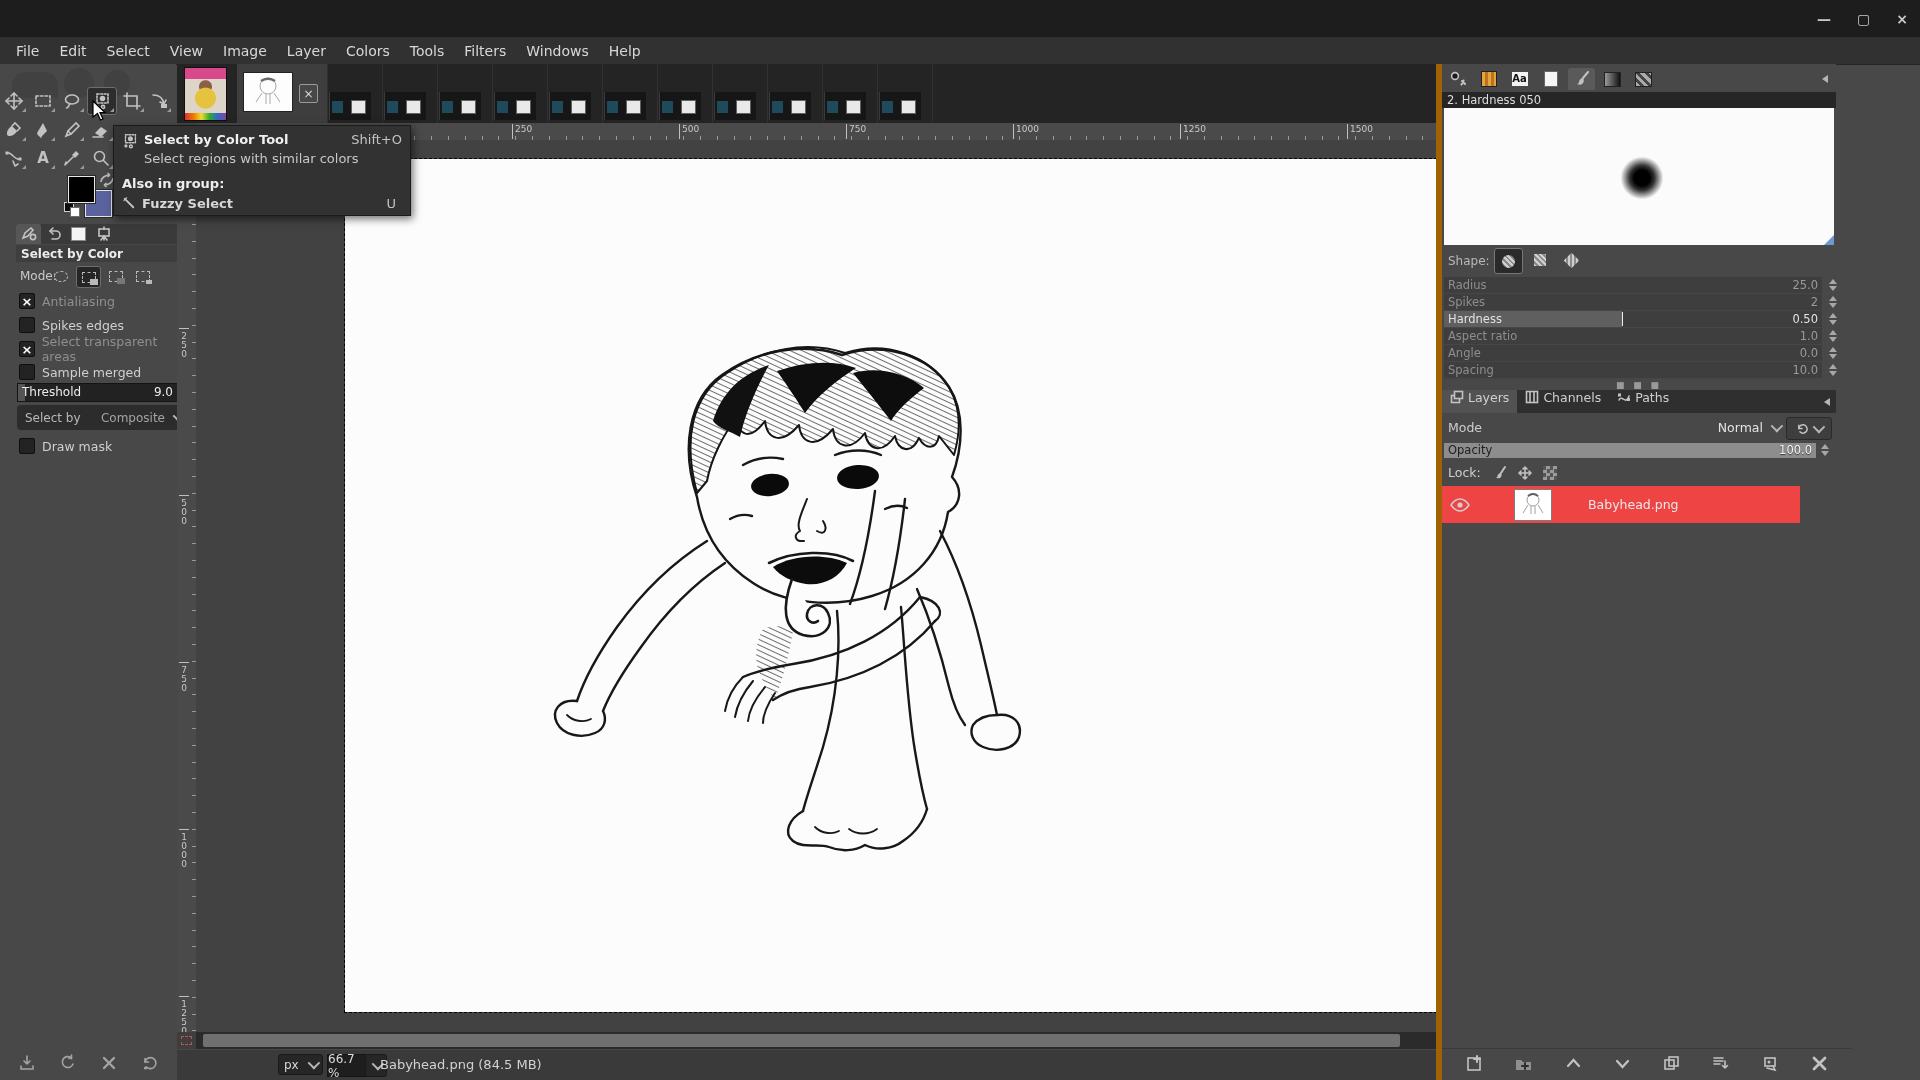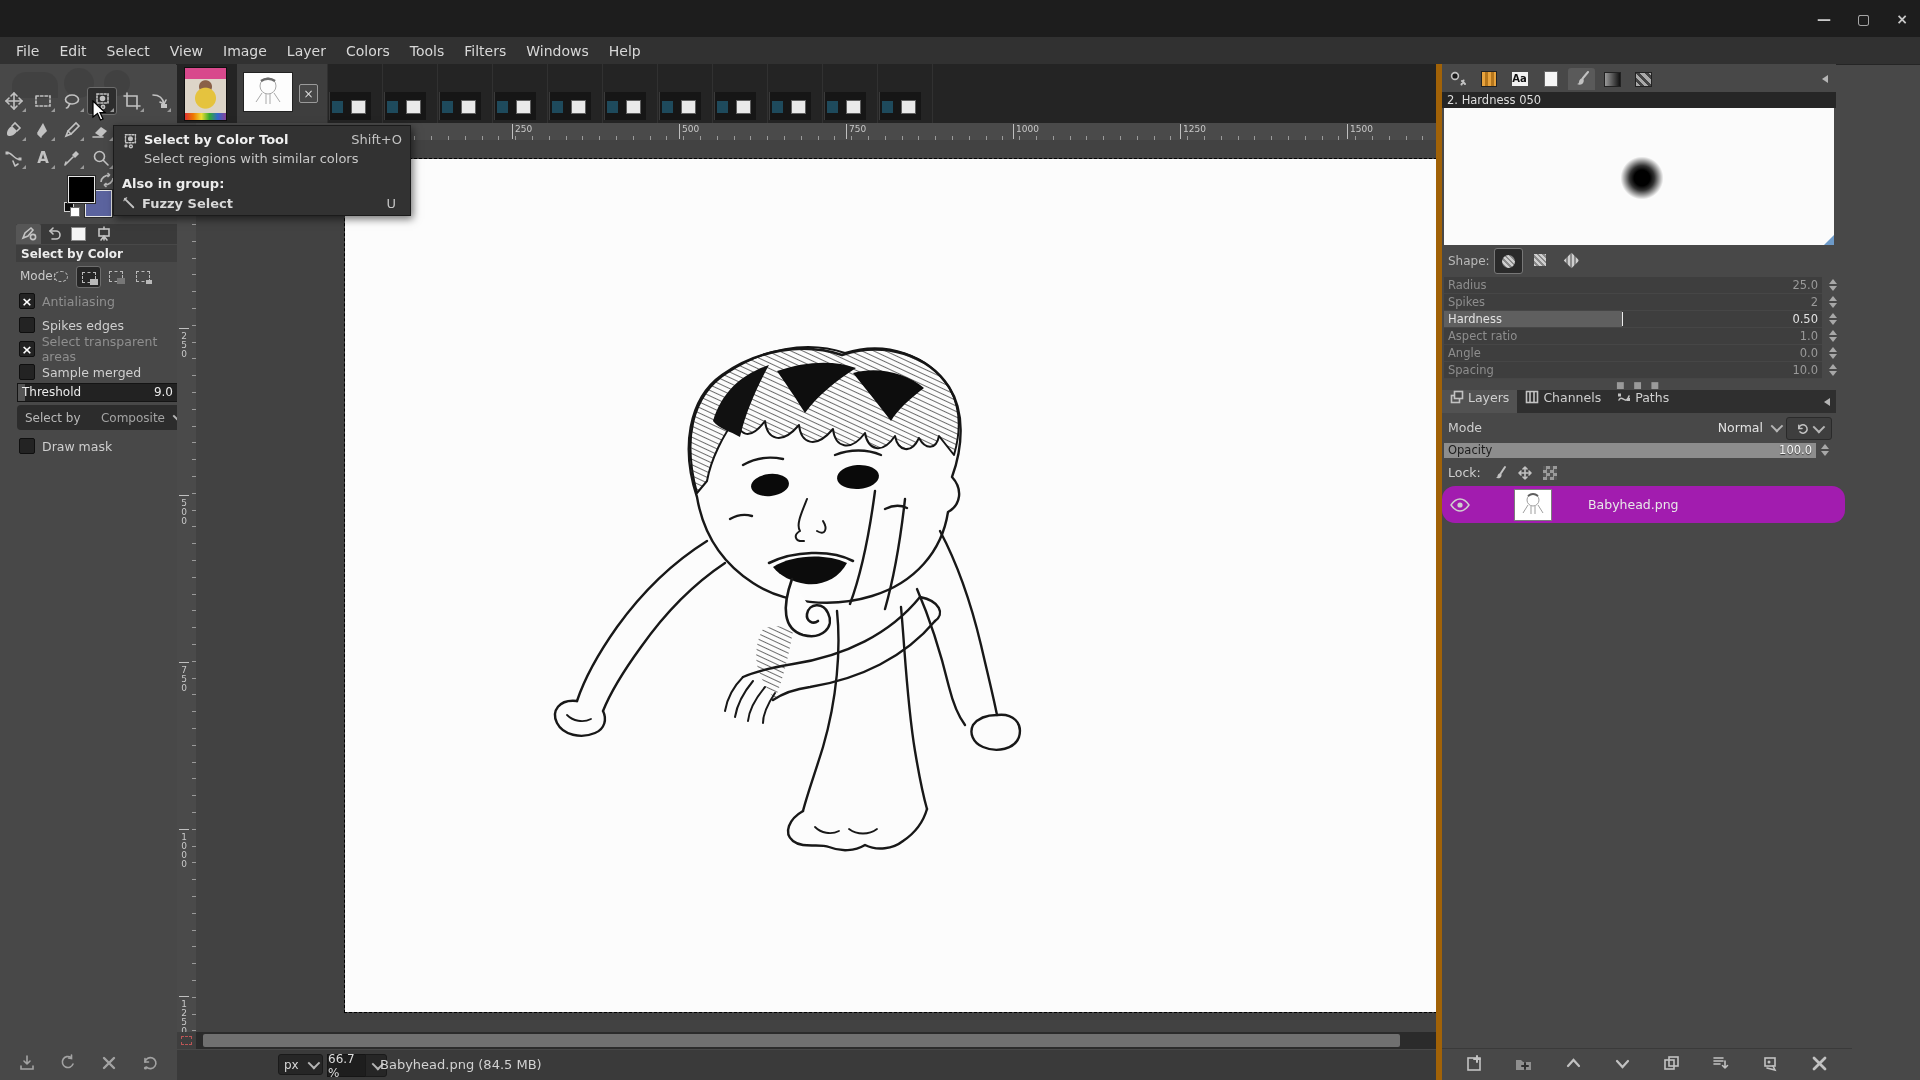--- a/index.html
+++ b/index.html
@@ -136,21 +136,21 @@
   .slspin{position:absolute;right:-16px;top:2px;width:12px;height:12px;}
   .dots{position:absolute;left:0;top:316px;width:394px;text-align:center;color:#9a9a9a;font-size:9px;letter-spacing:3px;}
   .ltabs{position:absolute;left:0;top:326px;width:394px;height:23px;background:#2f2f2f;display:flex;align-items:stretch;}
   .ltab{display:flex;gap:4px;padding:0 8px;font-size:12.5px;color:#cfcfcf;}
   .ltab.active{background:#525252;}
   .moderow{position:absolute;left:0;top:353px;width:394px;height:22px;}
   .resetbtn{position:absolute;right:4px;top:0;width:44px;height:21px;background:#3e3e3e;border:1px solid #2a2a2a;border-radius:3px;
             display:flex;align-items:center;justify-content:center;gap:4px;}
   .oprow{position:absolute;left:2px;top:379px;width:372px;height:15px;background:#8d8d8d;}
   .lockrow{position:absolute;left:0;top:398px;width:394px;height:21px;display:flex;align-items:center;gap:10px;padding-left:6px;box-sizing:border-box;}
-  .layerrow{position:absolute;left:0;top:422px;width:403px;height:37px;background:#a21caf;display:flex;align-items:center;border-radius:13px;}
+  .layerrow{position:absolute;left:0;top:422px;width:358px;height:37px;background:#ef4444;display:flex;align-items:center;}
   .lthumb{position:absolute;left:72px;top:3px;width:36px;height:30px;background:#fff;border:1px solid #7d7d7d;}
   .rbot{position:absolute;left:0;bottom:3px;width:394px;height:28px;border-top:1px solid #3a3a3a;
         display:flex;align-items:center;justify-content:space-around;padding:0 8px;}
   .lbot{left:0;top:1046px;width:176px;height:34px;display:flex;align-items:center;justify-content:space-around;padding:0 6px;box-sizing:border-box;}
 
   
   .tooltip{left:113px;top:125px;width:296px;height:89px;background:#323232;border:1px solid #1b1b1b;
            box-shadow:2px 3px 8px rgba(0,0,0,.55);z-index:50;}
   .tt-title{position:absolute;left:30px;top:6px;font-weight:bold;font-size:13px;color:#f0f0f0;}
   .tt-sc{position:absolute;right:8px;top:6px;font-size:13px;color:#c4c4c4;}

